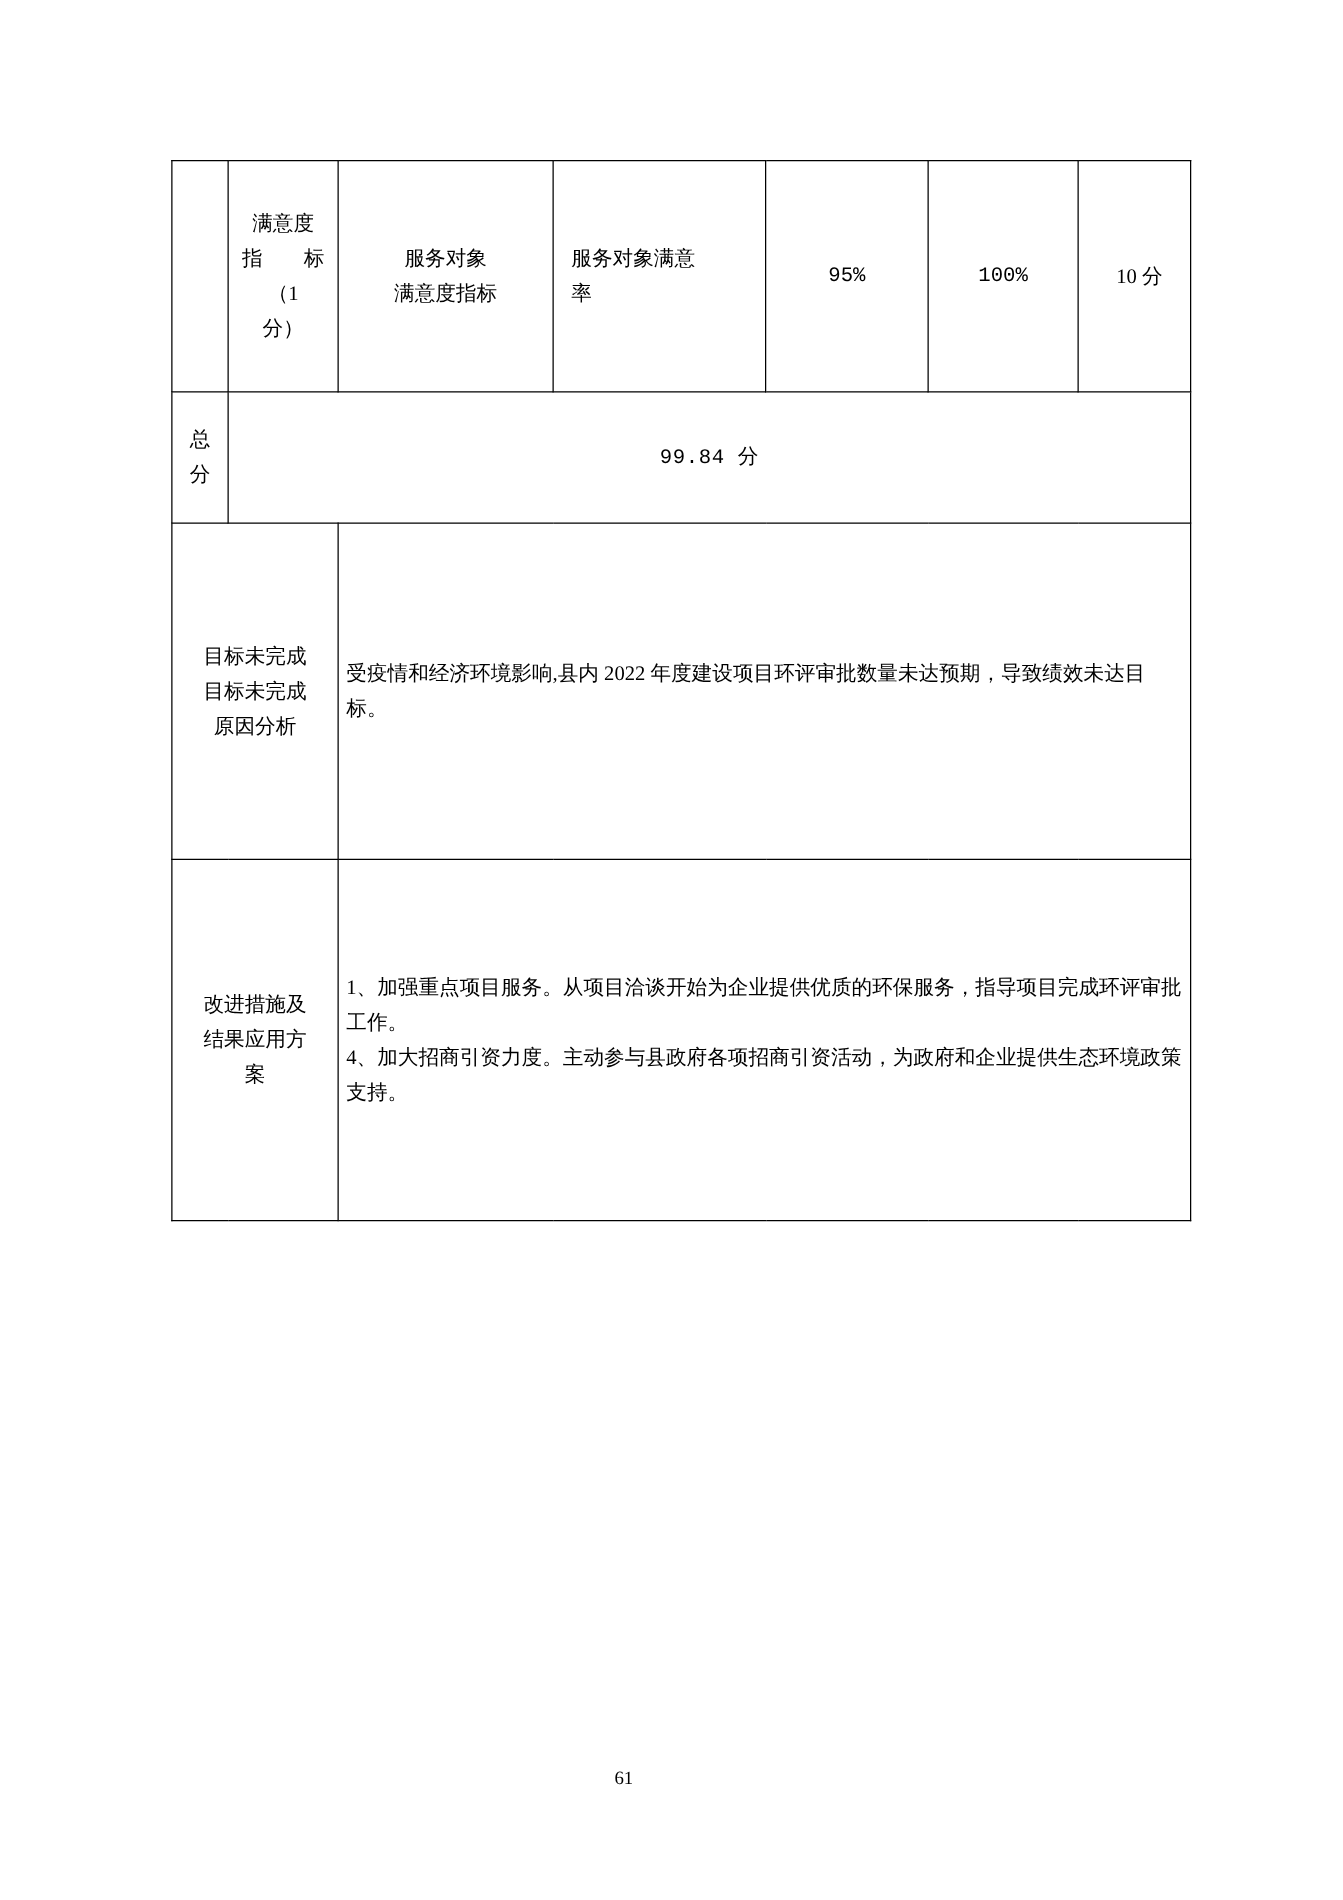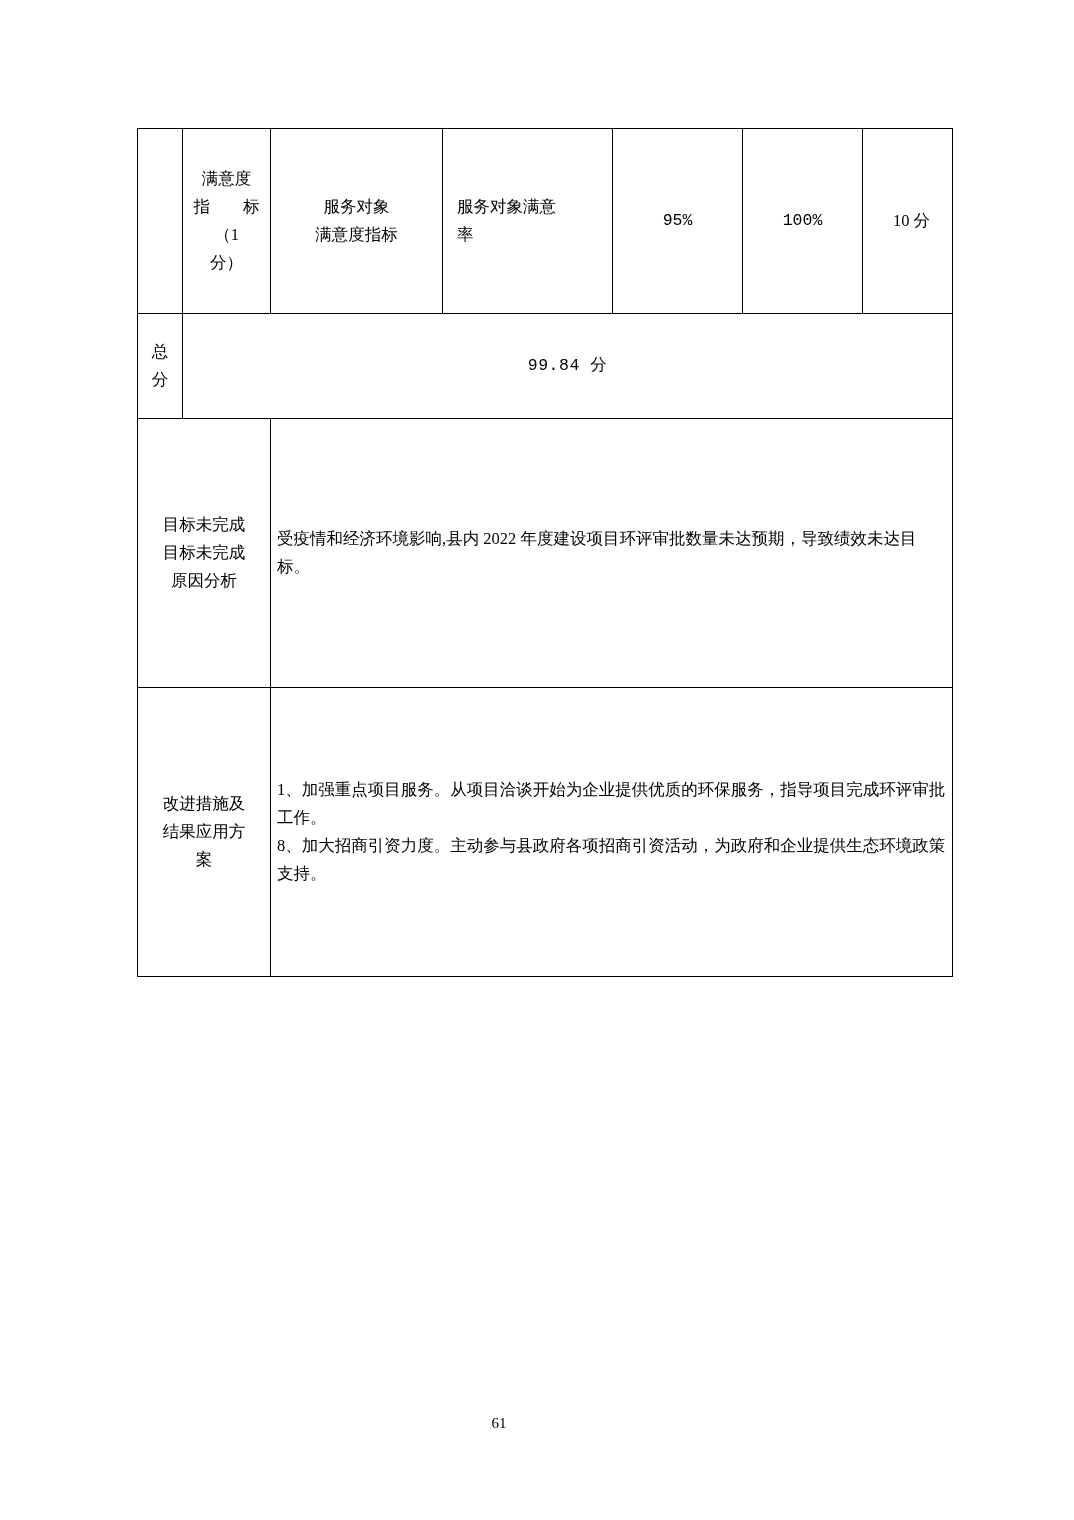--- a/index.html
+++ b/index.html
@@ -142,20 +142,20 @@
       </tr>
 
       <tr class="row-improve">
         <td class="label-block" colspan="2">
           <span class="stack-line">改进措施及</span>
           <span class="stack-line">结果应用方</span>
           <span class="stack-line">案</span>
         </td>
         <td class="body-text cell-top" colspan="5">
           <p>1、加强重点项目服务。从项目洽谈开始为企业提供优质的环保服务，指导项目完成环评审批工作。</p>
-          <p>8、加大招商引资力度。主动参与县政府各项招商引资活动，为政府和企业提供生态环境政策支持。</p>
+          <p>4、加大招商引资力度。主动参与县政府各项招商引资活动，为政府和企业提供生态环境政策支持。</p>
         </td>
       </tr>
     </tbody>
   </table>
 
   <div class="page-number">61</div>
 </div>
 
 </body></html>

